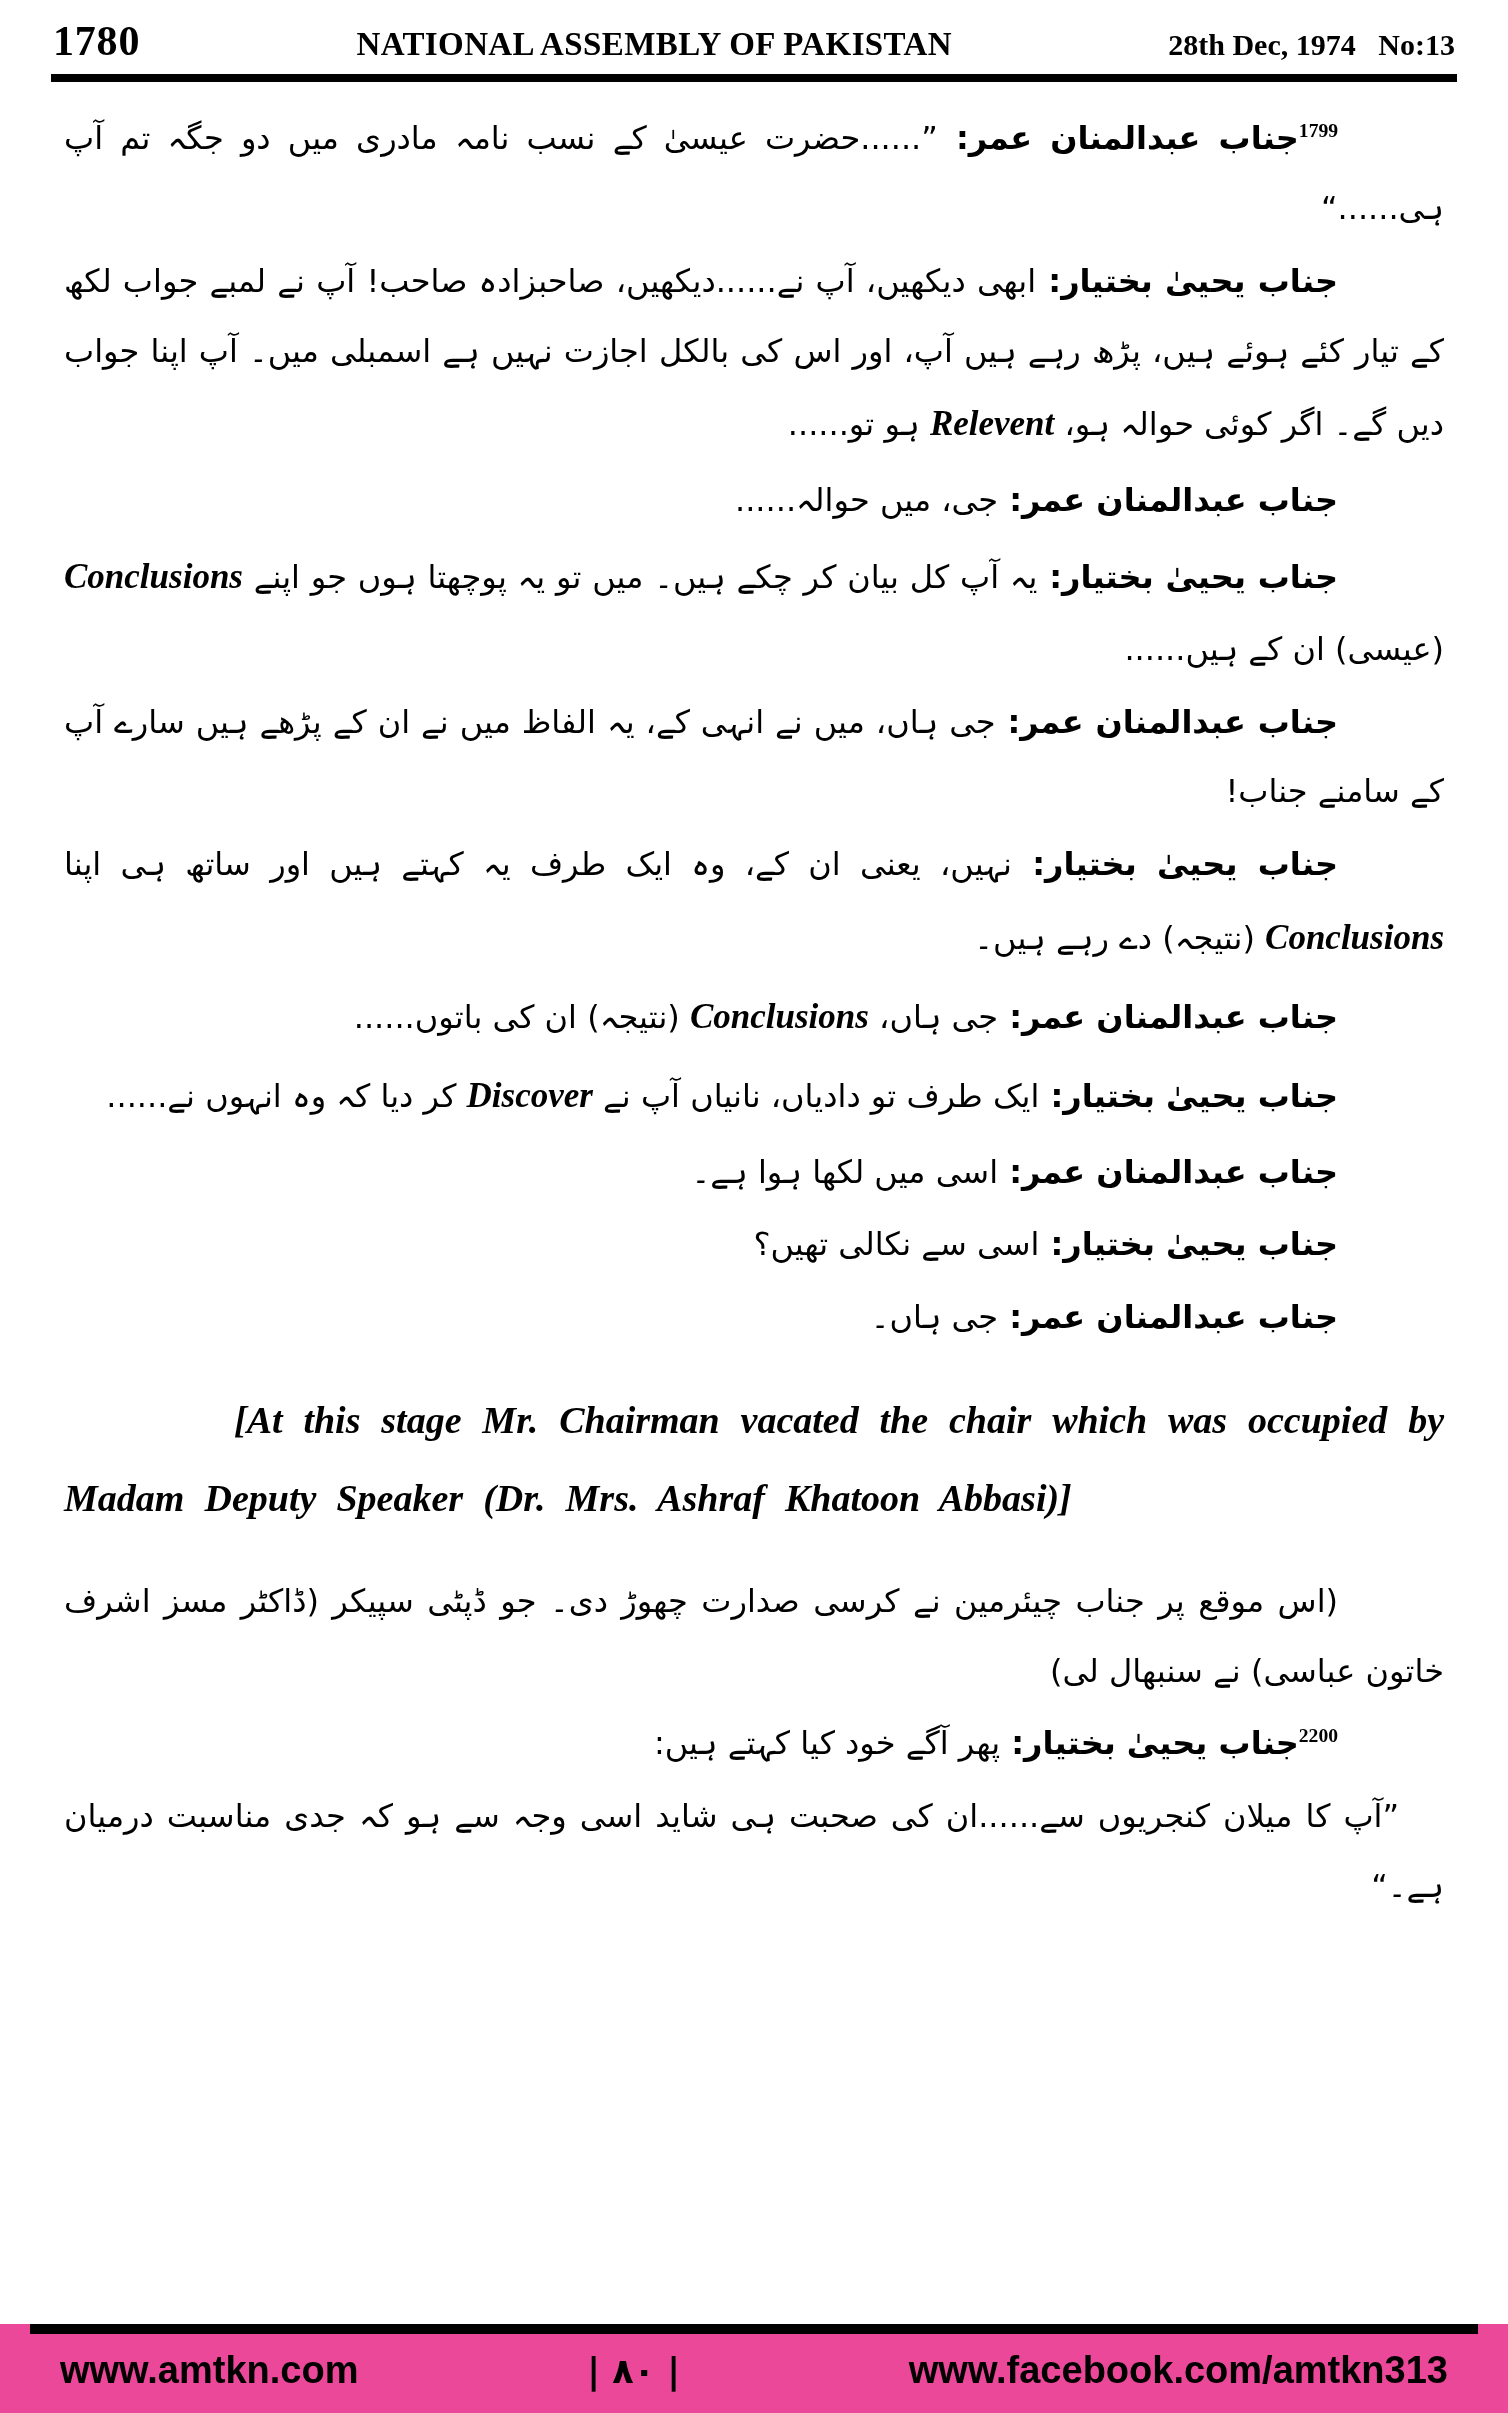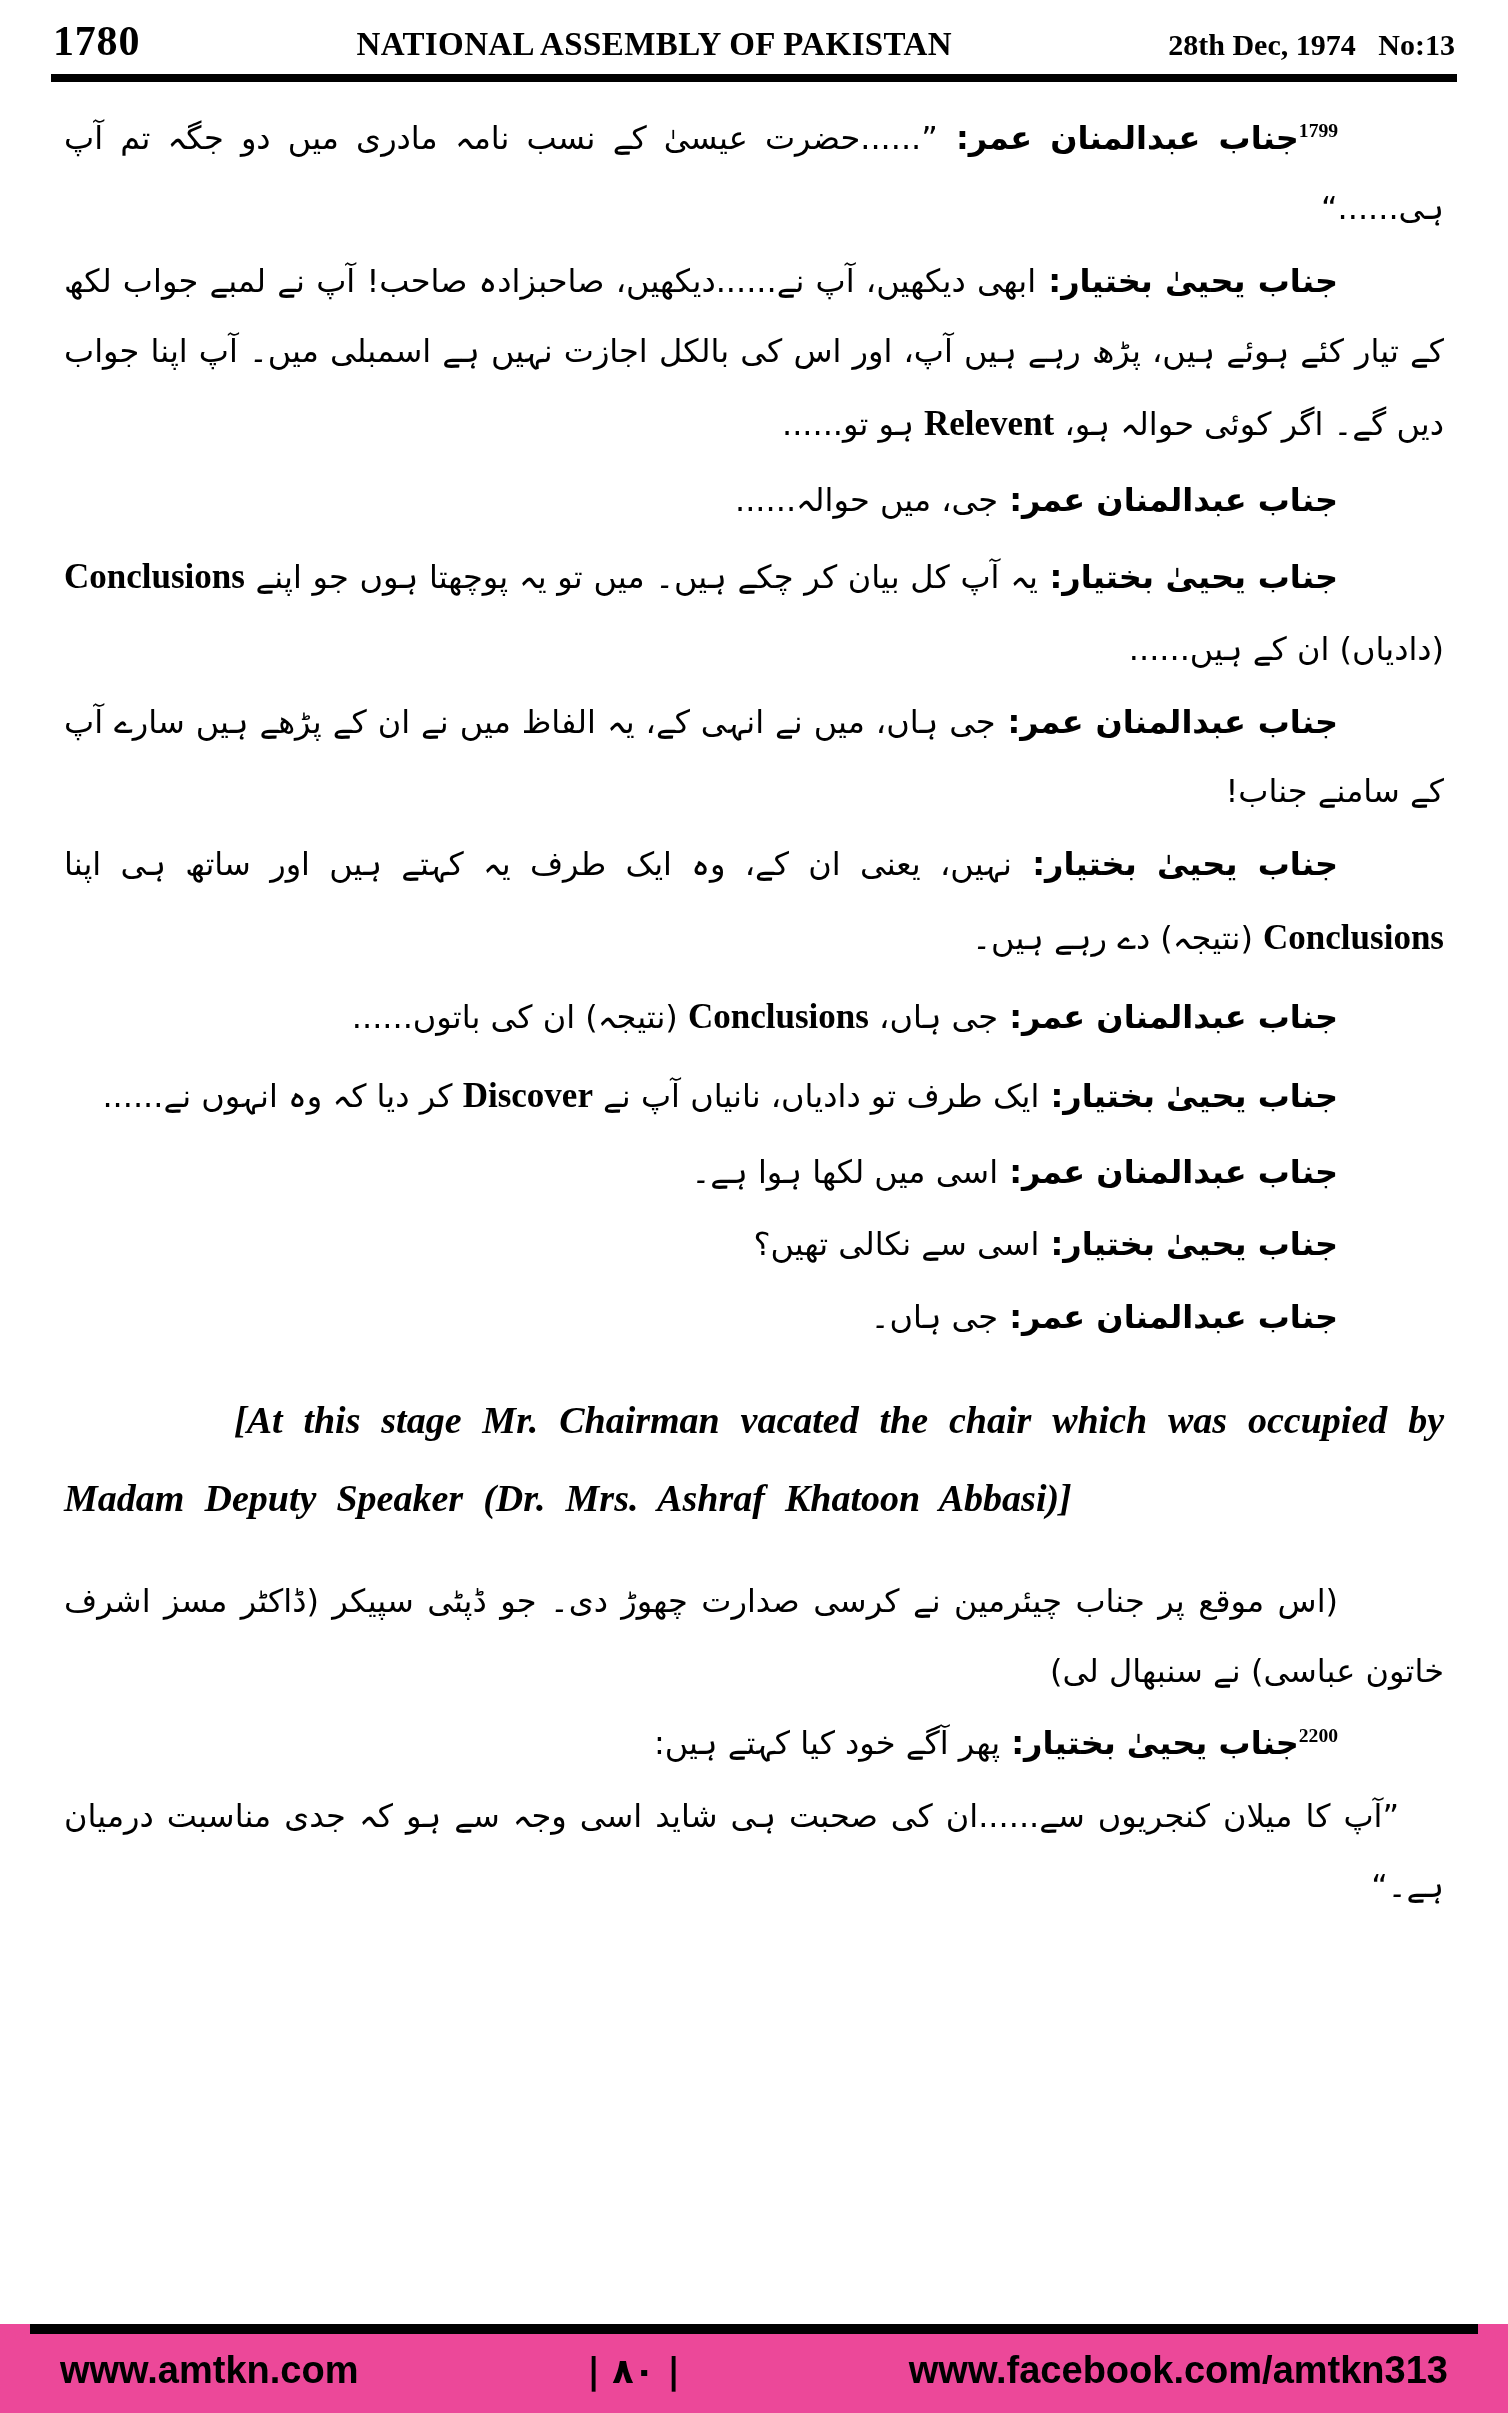--- a/index.html
+++ b/index.html
@@ -34,20 +34,21 @@
     direction:rtl;
     text-align:justify;
     text-indent:106px;
     font-family:"DejaVu Sans", sans-serif;
     margin-bottom:3px;
   }
   .para.urdu.quote{ text-indent:45px; }
   .speaker{ font-weight:700; }
   .latin{
     font-family:"Liberation Serif", serif;
+    font-style:italic;
     font-weight:700;
     font-size:35px;
   }
   sup.ref{
     font-family:"Liberation Serif", serif;
     font-weight:700;
     font-size:19.6px;
     line-height:0;
     vertical-align:super;
   }
@@ -98,21 +99,21 @@
     <span>No:13</span>
   </span>
 </header>
 
 <div class="header-rule"></div>
 
 <main class="document-body">
     <div class="para urdu"><sup class="ref">1799</sup><span class="speaker">جناب عبدالمنان عمر: </span><span>”......حضرت عیسیٰ کے نسب نامہ مادری میں دو جگہ تم آپ ہی......“</span></div>
     <div class="para urdu"><span class="speaker">جناب یحییٰ بختیار: </span><span>ابھی دیکھیں، آپ نے......دیکھیں، صاحبزادہ صاحب! آپ نے لمبے جواب لکھ کے تیار کئے ہوئے ہیں، پڑھ رہے ہیں آپ، اور اس کی بالکل اجازت نہیں ہے اسمبلی میں۔ آپ اپنا جواب دیں گے۔ اگر کوئی حوالہ ہو، </span><span class="latin">Relevent</span><span> ہو تو......</span></div>
     <div class="para urdu"><span class="speaker">جناب عبدالمنان عمر: </span><span>جی، میں حوالہ......</span></div>
-    <div class="para urdu"><span class="speaker">جناب یحییٰ بختیار: </span><span>یہ آپ کل بیان کر چکے ہیں۔ میں تو یہ پوچھتا ہوں جو اپنے </span><span class="latin">Conclusions</span><span> (دادیاں) ان کے ہیں......</span></div>
+    <div class="para urdu"><span class="speaker">جناب یحییٰ بختیار: </span><span>یہ آپ کل بیان کر چکے ہیں۔ میں تو یہ پوچھتا ہوں جو اپنے </span><span class="latin">Conclusions</span><span> (عیسی) ان کے ہیں......</span></div>
     <div class="para urdu"><span class="speaker">جناب عبدالمنان عمر: </span><span>جی ہاں، میں نے انہی کے، یہ الفاظ میں نے ان کے پڑھے ہیں سارے آپ کے سامنے جناب!</span></div>
     <div class="para urdu"><span class="speaker">جناب یحییٰ بختیار: </span><span>نہیں، یعنی ان کے، وہ ایک طرف یہ کہتے ہیں اور ساتھ ہی اپنا </span><span class="latin">Conclusions</span><span> (نتیجہ) دے رہے ہیں۔</span></div>
     <div class="para urdu"><span class="speaker">جناب عبدالمنان عمر: </span><span>جی ہاں، </span><span class="latin">Conclusions</span><span> (نتیجہ) ان کی باتوں......</span></div>
     <div class="para urdu"><span class="speaker">جناب یحییٰ بختیار: </span><span>ایک طرف تو دادیاں، نانیاں آپ نے </span><span class="latin">Discover</span><span> کر دیا کہ وہ انہوں نے......</span></div>
     <div class="para urdu"><span class="speaker">جناب عبدالمنان عمر: </span><span>اسی میں لکھا ہوا ہے۔</span></div>
     <div class="para urdu"><span class="speaker">جناب یحییٰ بختیار: </span><span>اسی سے نکالی تھیں؟</span></div>
     <div class="para urdu"><span class="speaker">جناب عبدالمنان عمر: </span><span>جی ہاں۔</span></div>
     <div class="para english"><span>[At this stage Mr. Chairman vacated the chair which was occupied by Madam Deputy Speaker (Dr. Mrs. Ashraf Khatoon Abbasi)]</span></div>
     <div class="para urdu"><span>(اس موقع پر جناب چیئرمین نے کرسی صدارت چھوڑ دی۔ جو ڈپٹی سپیکر (ڈاکٹر مسز اشرف خاتون عباسی) نے سنبھال لی)</span></div>
     <div class="para urdu"><sup class="ref">2200</sup><span class="speaker">جناب یحییٰ بختیار: </span><span>پھر آگے خود کیا کہتے ہیں:</span></div>

